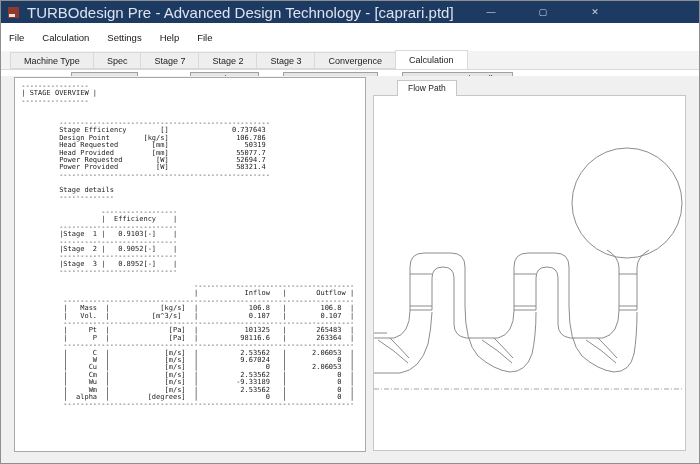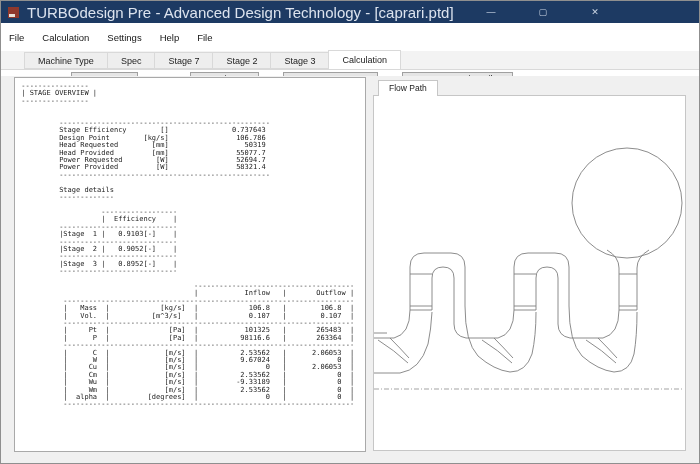--- a/index.html
+++ b/index.html
@@ -14,40 +14,40 @@
   .app-icon { width:11px; height:11px; margin-left:7px; background:#8f382d; position:relative; flex:0 0 auto; }
   .app-icon::after { content:""; position:absolute; left:1px; bottom:1px; width:6px; height:3px; background:#e8e2da; }
   .title-text { color:#dce3ee; font-size:15px; margin-left:8px; white-space:nowrap; }
   .win-btn { position:absolute; top:0; width:28px; height:22px; color:#c9d3e2; font-size:9px; text-align:center; line-height:22px; }
   .win-btn.min { left:476px; } .win-btn.max { left:528px; } .win-btn.close { left:580px; }
   
   .menubar { height:28px; background:#fff; display:flex; align-items:center; }
   .menu-item { font-size:9.5px; color:#151515; padding:0 9px; }
   .menu-item:first-child { padding-left:8px; }
   
-  .tabstrip { height:19px; background:#f3f3f3; border-bottom:1px solid #d9d9d9; display:flex; align-items:flex-end; padding-left:23px; }
+  .tabstrip { height:19px; background:#f3f3f3; border-bottom:1px solid #d9d9d9; display:flex; align-items:flex-end; padding-left:9px; }
   .tab { height:17px; line-height:16px; padding:0 13px; font-size:9px; color:#222;
          background:#eeeeee; border:1px solid #d9d9d9; margin-right:-1px; white-space:nowrap; }
   .tab.active { background:#fff; height:19px; line-height:18px; border-bottom:none; position:relative; z-index:2; }
   
   .toolbar { height:19px; background:#fff; border-bottom:1px solid #dcdcdc; display:flex; align-items:center; }
   .tbtn { font-size:9px; color:#111; height:15px; line-height:13px; padding:0 10px;
           background:#e5e5e5; border:1px solid #a0a0a0; white-space:nowrap; }
   .tbtn.run { margin-left:70px; padding:0 24px; }
   .tbtn.overview { margin-left:52px; }
   .tbtn.savereports { margin-left:24px;padding-left:28px; }
   .tbtn.generate { margin-left:24px; }
   .caret { font-size:6px; vertical-align:1px; margin-left:4px; }
   
   .content { position:absolute; top:75px; left:0; right:0; bottom:0; background:#f0f0f0; }
   .report-panel { position:absolute; left:13px; top:1px; width:352px; height:375px;
                   background:#fff; border:1px solid #a9a9a9; overflow:hidden; }
   .report-pre { margin:0; padding:5px 0 0 2px; font-family:"DejaVu Sans Mono", monospace;
                 font-size:7px; line-height:7.4px; color:#1b1b1b; letter-spacing:0; }
-  .fp-tab { position:absolute; left:377px; top:4px; height:16px; line-height:15px; padding:0 10px;
+  .fp-tab { position:absolute; left:396px; top:4px; height:16px; line-height:15px; padding:0 10px;
             background:#fff; border:1px solid #c6c6c6; border-bottom:none; font-size:8.5px; color:#222; z-index:2; }
   .fp-panel { position:absolute; left:372px; top:19px; width:313px; height:356px;
               background:#fff; border:1px solid #c6c6c6; }
   .fp-panel svg { display:block; }
 </style>
 </head>
 <body>
 
 <div class="window">
 
@@ -66,20 +66,21 @@
     <div class="menu-item">Help</div>
     <div class="menu-item">File</div>
   </div>
 
   <div class="tabstrip">
     <div class="tab">Machine Type</div>
     <div class="tab">Spec</div>
     <div class="tab">Stage 7</div>
     <div class="tab">Stage 2</div>
     <div class="tab">Stage 3</div>
+    <div class="tab">Convergence</div>
     <div class="tab active">Calculation</div>
   </div>
 
   <div class="toolbar">
     <div class="tbtn run">Run</div>
     <div class="tbtn overview"><span>Overview</span><span class="caret">▼</span></div>
     <div class="tbtn savereports">Save Reports</div>
     <div class="tbtn generate">Generate Design Files</div>
   </div>
 

